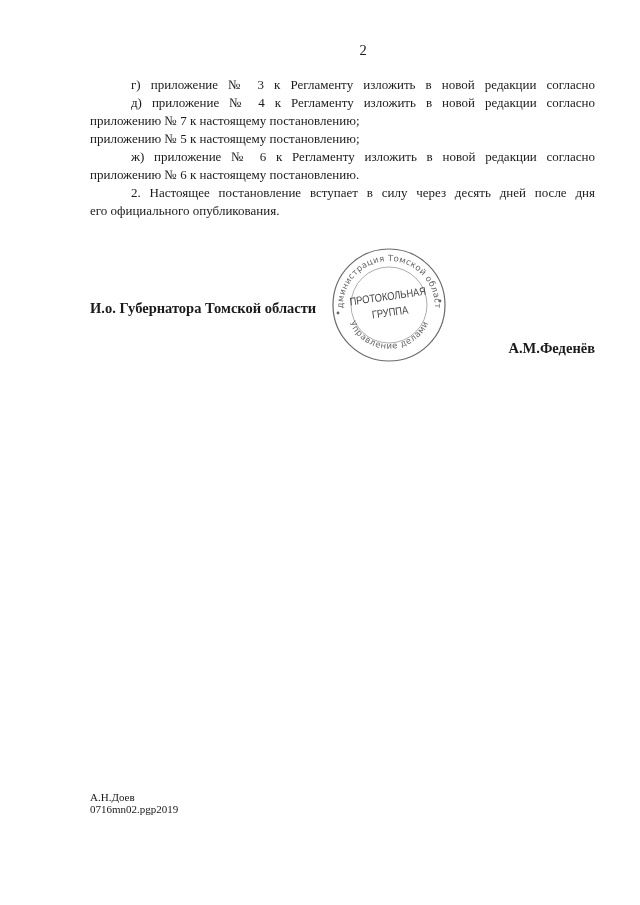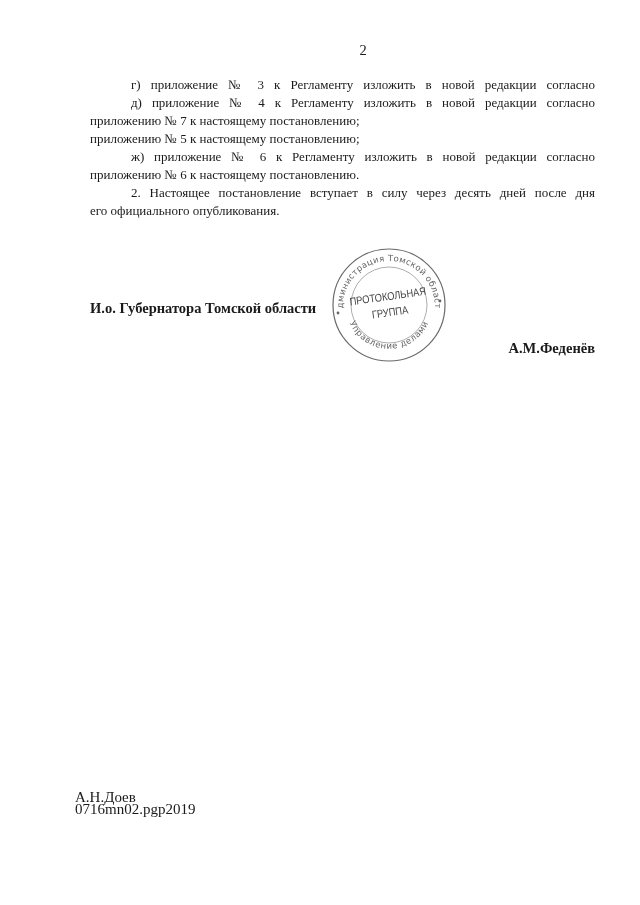--- a/index.html
+++ b/index.html
@@ -10,21 +10,21 @@
   .body-text { position: absolute; top: 76px; left: 90px; width: 505px;
                font-size: 13px; line-height: 18px; }
   .para { margin: 0; text-align: justify; text-align-last: left; text-indent: 41px; }
   .para .l1 { display: block; text-align: justify; text-align-last: justify; }
   .para .l2 { display: block; text-indent: 0; }
   .signature-row { position: absolute; top: 300px; left: 90px; width: 505px; height: 20px;
                    font-size: 14.5px; font-weight: bold; }
   .signer-title { position: absolute; left: 0; top: 0; }
   .signer-name { position: absolute; right: 0; top: 10px; margin-top: 30px; }
   .stamp { position: absolute; left: 329px; top: 245px; width: 120px; height: 120px; }
-  .footer { position: absolute; left: 75px; top: 791px; font-size: 15px; line-height: 12px; }
+  .footer { position: absolute; left: 90px; top: 791px; font-size: 11px; line-height: 12px; }
 </style>
 </head>
 <body>
 
 <div class="page-number">2</div>
 
 <div class="body-text">
   <p class="para">
     <span class="l1">г) приложение № 3 к Регламенту изложить в новой редакции согласно</span>
   </p>

